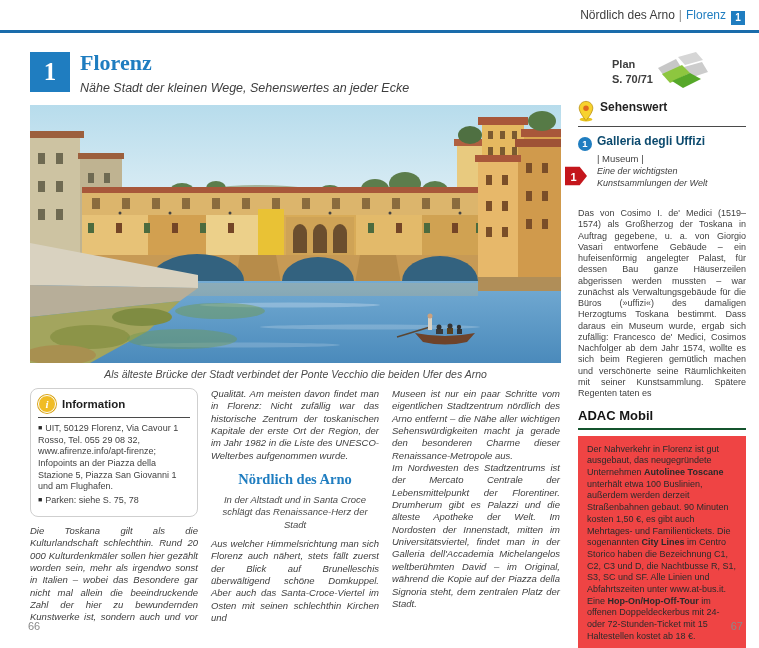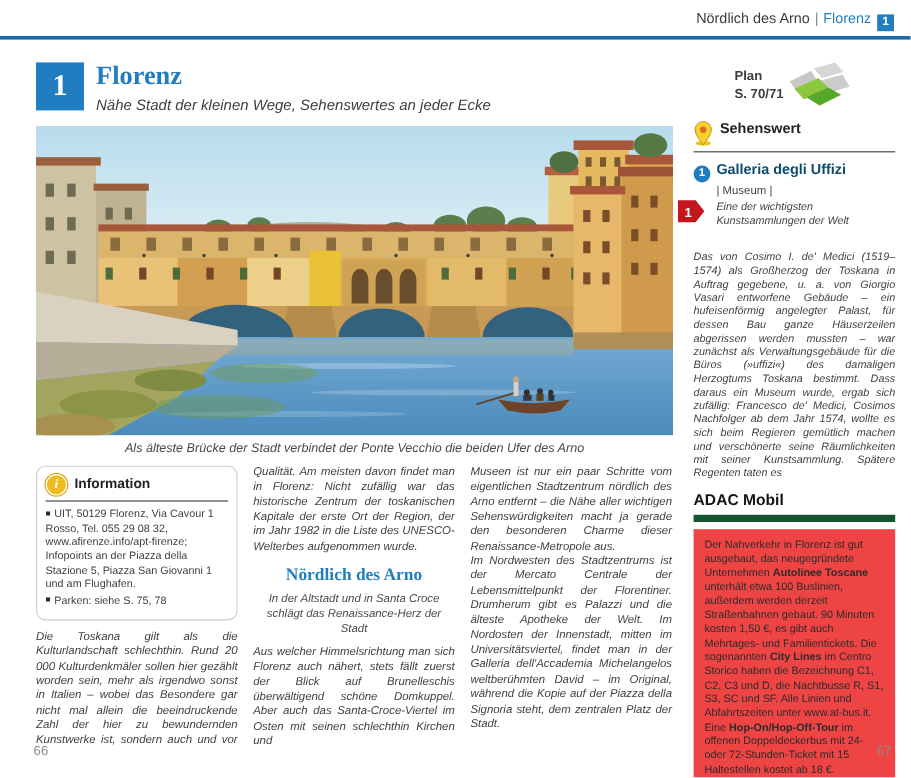--- a/index.html
+++ b/index.html
@@ -55,23 +55,23 @@
   .sb-head{display:flex;align-items:flex-start;gap:6px;border-bottom:1.5px solid #4a4a4a;
            padding-bottom:4px;font-weight:bold;font-size:12px;color:#1f1f1f;}
   .sb-entry{position:relative;margin-top:7px;}
   .num-circle{display:inline-flex;width:14px;height:14px;border-radius:50%;background:#1f7dc0;color:#fff;
               font-size:9.5px;font-weight:bold;align-items:center;justify-content:center;
               margin-right:5px;vertical-align:-2px;}
   .sb-name{font-weight:bold;font-size:12px;color:#0c4a6e;}
   .sb-cat{margin:2px 0 0 19px;font-size:9.5px;color:#3f3f3f;}
   .sb-tag{margin:1px 0 2px 19px;font-style:italic;font-size:9px;color:#3f3f3f;line-height:1.3;}
   .red-marker{position:absolute;left:-13px;top:29px;width:22px;height:26px;}
-  .sb-body{margin-top:19px;text-align:justify;font-style:italic;}
+  .sb-body{margin-top:19px;text-align:justify;}
   .adac-head{margin-top:9px;font-weight:bold;font-size:13px;color:#141414;
-             border-bottom:6px solid #14532d;padding-bottom:3px;}
+             border-bottom:2px solid #14532d;padding-bottom:3px;}
   .yellow-box{margin-top:6px;background:#ef4444;padding:8px 9px;font-size:9px;line-height:1.3;color:#2b2b2b;
               text-align:left;}
   .yellow-box b{font-weight:bold;}
 
   
   .pn{position:absolute;top:620px;font-size:11px;color:#8a8a8a;}
   .pn-left{left:28px;}
   .pn-right{right:16px;}
 </style>
 </head>

